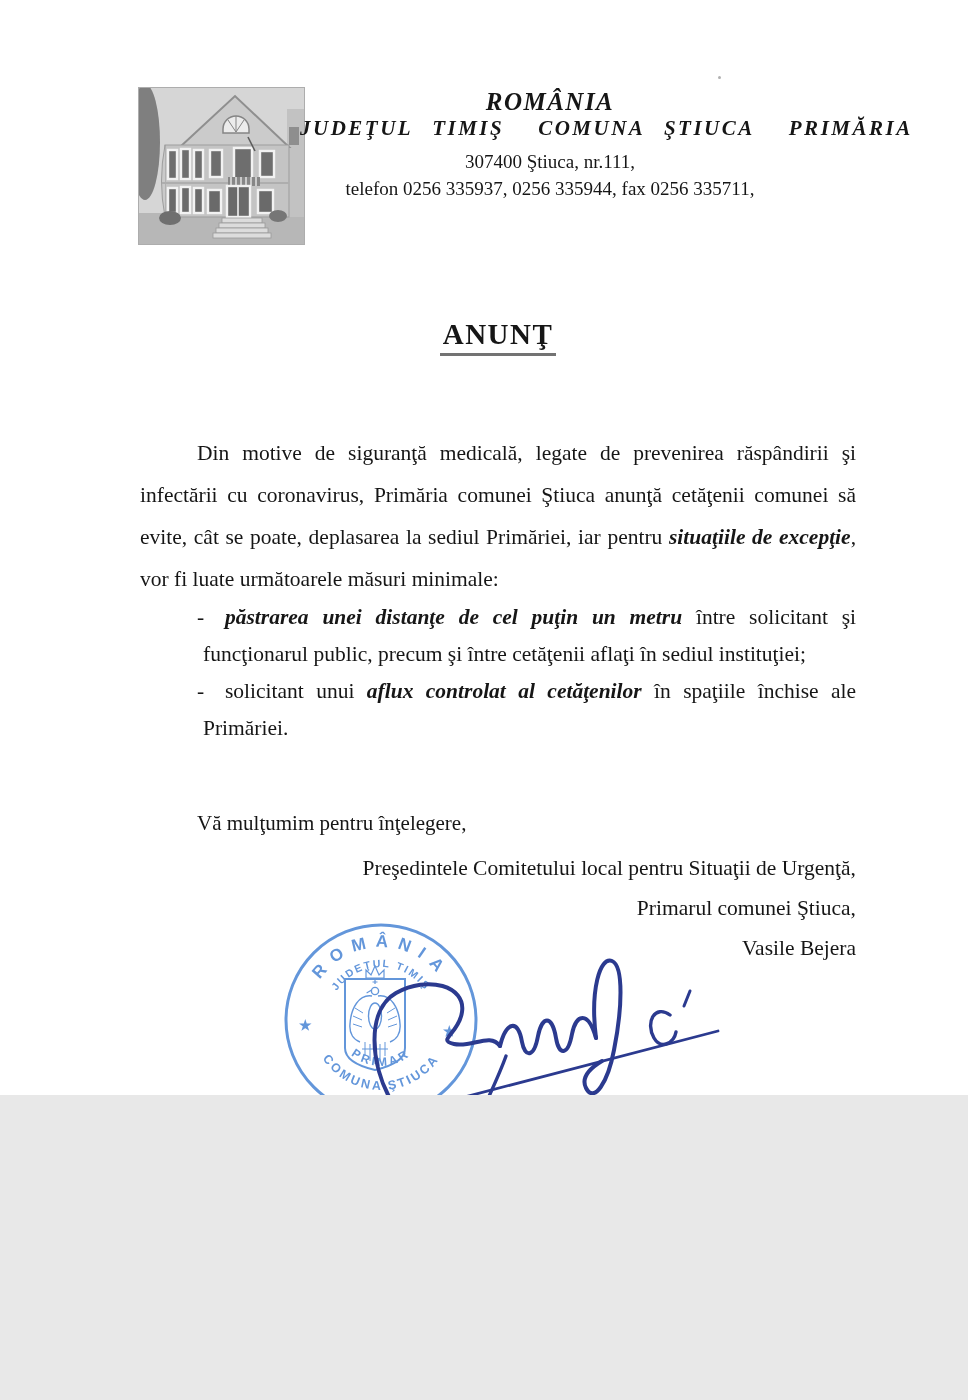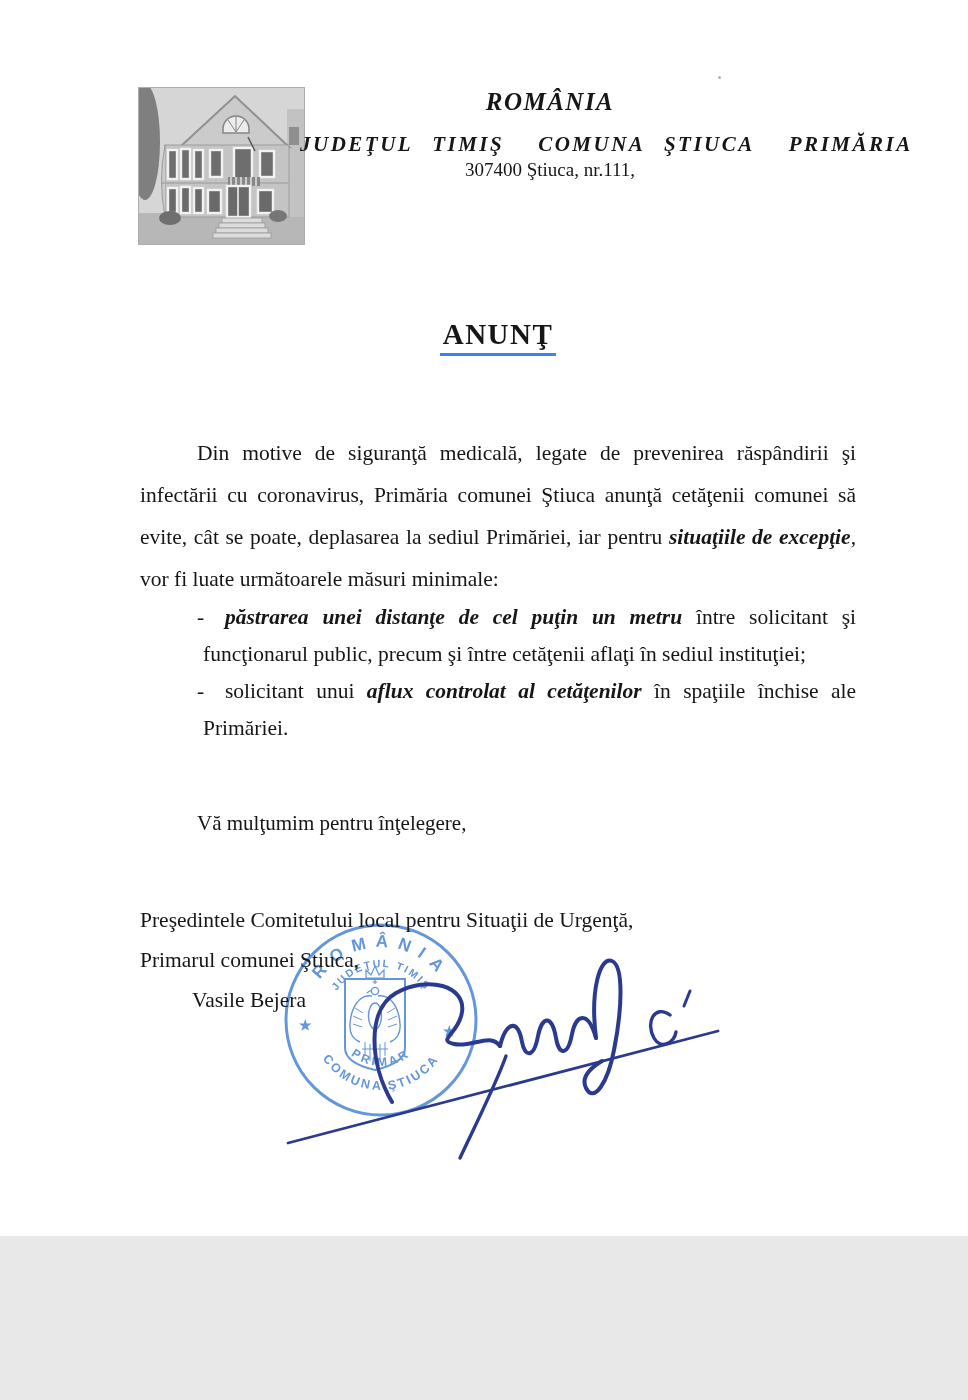--- a/index.html
+++ b/index.html
@@ -1,66 +1,66 @@
 <!DOCTYPE html>
 <html><head>
 <meta charset="utf-8">
 <style>
   html,body { margin:0; padding:0; background:#e8e8e8; }
   .page {
-    position:relative; width:968px; height:1236px; margin:0 auto;
+    position:relative; width:968px; height:1095px; margin:0 auto;
     background:#ffffff; overflow:hidden;
     font-family:"Liberation Serif", serif; color:#161616;
   }
 
   
   .photo { position:absolute; left:138px; top:87px; width:167px; height:158px; }
   .photo svg { display:block; }
   .header-text { position:absolute; left:300px; top:88px; width:500px; text-align:center; }
   .country { font-size:25px; font-weight:bold; font-style:italic; letter-spacing:1.5px; }
   .dept-line {
-    margin-top:16px; font-size:21px; font-weight:bold; font-style:italic;
+    margin-top:0; font-size:21px; font-weight:bold; font-style:italic;
     letter-spacing:2.5px; white-space:nowrap;
   }
   .dept-line .gap { display:inline-block; width:34px; }
   .dept-line .inner-gap { word-spacing:12px; }
-  .contact { margin-top:0; font-size:19px; line-height:26.5px; }
+  .contact { margin-top:8px; font-size:19px; line-height:26.5px; }
   .email { font-weight:bold; text-decoration:underline; }
   .artifact-dot {
     position:absolute; left:718px; top:76px; width:3px; height:3px;
     border-radius:50%; background:#8f8f8f; opacity:.7;
   }
 
   
   .title { position:absolute; left:140px; top:318px; width:716px; text-align:center; }
   .title span {
     font-size:29px; font-weight:bold; letter-spacing:1.5px;
-    border-bottom:3px solid #3b82f6; padding:0 3px 3px;
+    border-bottom:3px solid #737373; padding:0 3px 3px;
   }
 
   
   .para {
     position:absolute; left:140px; top:410px; width:716px;
     font-size:21.5px; line-height:42px; text-align:justify; text-indent:57px;
   }
   .em { font-weight:bold; font-style:italic; }
 
   .bullets { position:absolute; left:140px; top:599px; width:716px; }
   .bullet {
     position:relative; padding-left:63px;
     font-size:21.5px; line-height:37px; text-align:justify; text-indent:22px;
   }
   .bullet .marker { position:absolute; left:57px; top:0; text-indent:0; }
 
   .closing { position:absolute; left:197px; top:811px; font-size:21px; }
 
   
   .sig-block {
-    position:absolute; left:140px; top:900px; width:716px;
-    text-align:left; font-size:21.5px; line-height:40px; z-index:3;
+    position:absolute; left:140px; top:848px; width:716px;
+    text-align:right; font-size:21.5px; line-height:40px; z-index:3;
   }
   .sig-line3 { text-indent:52px;font-family:Liberation Serif, serif; }
 
   .stamp { position:absolute; left:282px; top:921px; width:198px; height:198px; opacity:.88; z-index:2; }
   .signature-ink { position:absolute; left:270px; top:930px; width:470px; height:240px; z-index:4; }
 </style>
 </head>
 <body>
 
 <div class="page">
@@ -123,20 +123,21 @@
     </svg>
   </div>
 
   <div class="header-text">
     <div class="country">ROMÂNIA</div>
     <div class="dept-line">
       <span class="inner-gap">JUDEŢUL TIMIŞ</span><span class="gap"></span><span class="inner-gap">COMUNA ŞTIUCA</span><span class="gap"></span><span>PRIMĂRIA</span>
     </div>
     <div class="contact">
       <div>307400 Ştiuca, nr.111,</div>
+      <div>telefon 0256 335937, 0256 335944, fax 0256 335711,</div>
     </div>
   </div>
   <div class="artifact-dot"></div>
 
   <div class="title">
     <span>ANUNŢ</span>
   </div>
 
   <p class="para"><span>Din motive de siguranţă medicală, legate de prevenirea răspândirii şi infectării cu coronavirus, Primăria comunei Ştiuca anunţă cetăţenii comunei să evite, cât se poate, deplasarea la sediul Primăriei, iar pentru </span><span class="em">situaţiile de excepţie</span><span>, vor fi luate următoarele măsuri minimale:</span></p>
 

